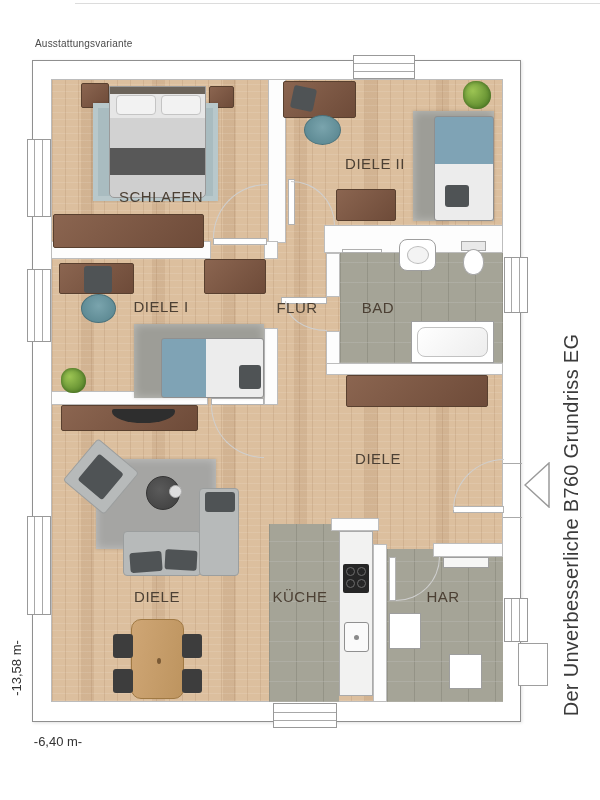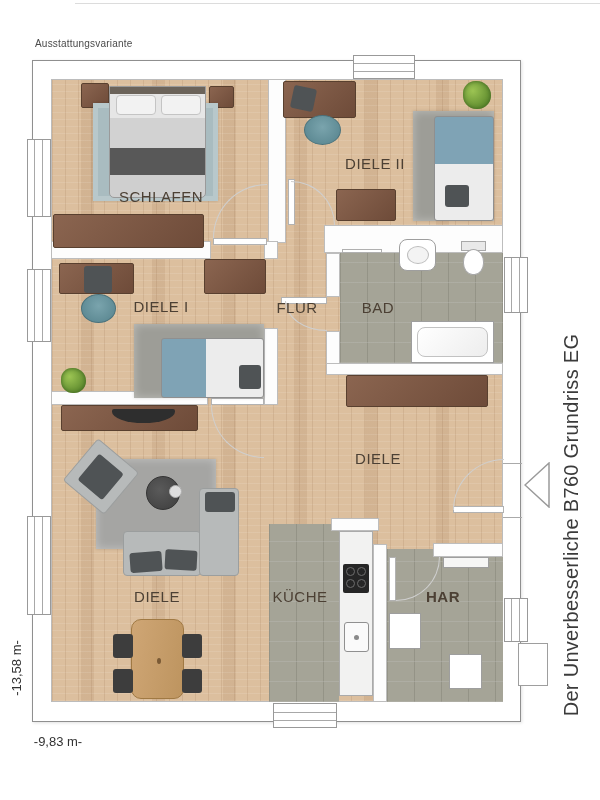--- a/index.html
+++ b/index.html
@@ -186,20 +186,20 @@
   </svg>
 
   <div class="room-label" style="left:161px;top:196px;">SCHLAFEN</div>
   <div class="room-label" style="left:375px;top:163px;">DIELE II</div>
   <div class="room-label" style="left:161px;top:306px;">DIELE I</div>
   <div class="room-label" style="left:297px;top:307px;">FLUR</div>
   <div class="room-label" style="left:378px;top:307px;">BAD</div>
   <div class="room-label" style="left:378px;top:458px;">DIELE</div>
   <div class="room-label" style="left:157px;top:596px;">DIELE</div>
   <div class="room-label" style="left:300px;top:596px;">KÜCHE</div>
-  <div class="room-label" style="left:443px;top:596px;font-weight:bold;">HAR</div>
+  <div class="room-label" style="left:443px;top:596px;">HAR</div>
 
   <div class="plan-title" style="left:571px;top:525px;">Der Unverbesserliche B760 Grundriss EG</div>
 
   <div class="dim dim-v" style="left:16px;top:668px;">-13,58 m-</div>
-  <div class="dim dim-h" style="left:58px;top:741px;">-9,83 m-</div>
+  <div class="dim dim-h" style="left:58px;top:741px;">-6,40 m-</div>
 
 </div>
 
 </body></html>

